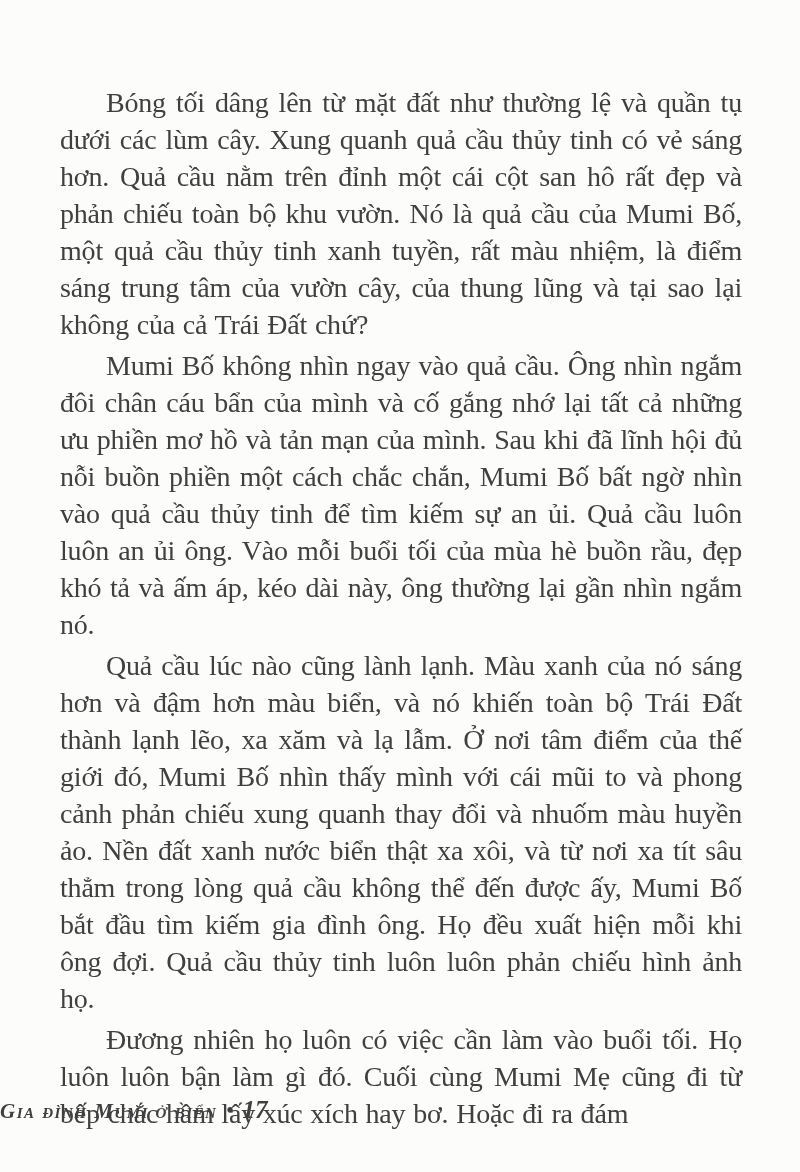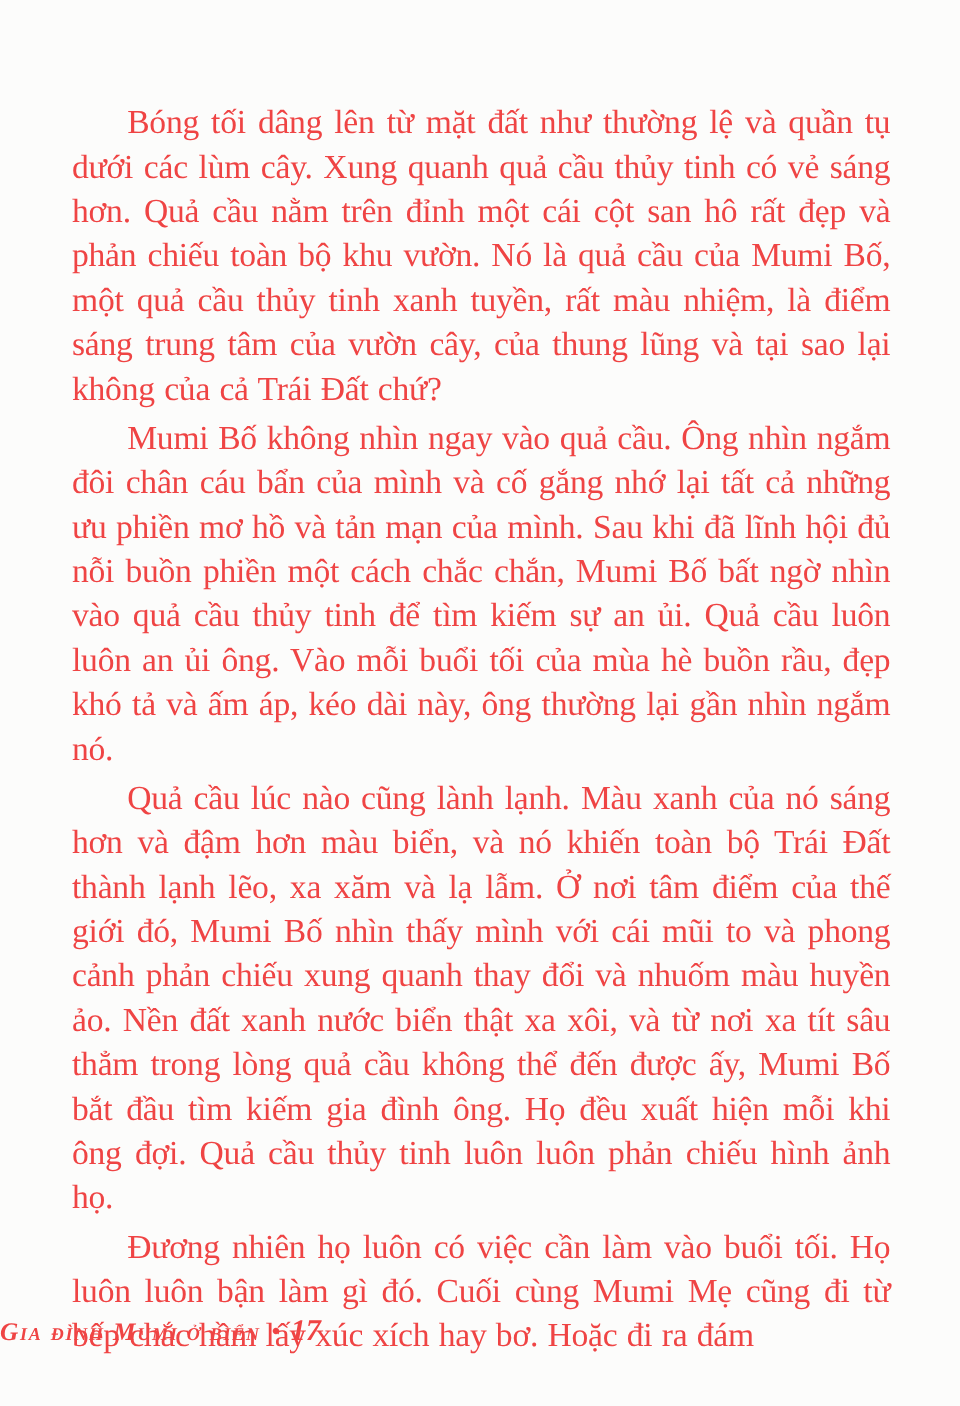--- a/index.html
+++ b/index.html
@@ -10,21 +10,21 @@
     width: 800px;
     height: 1172px;
     background: #fcfcfb;
     overflow: hidden;
   }
   .page {
     position: relative;
     width: 800px;
     height: 1172px;
     background: #fcfcfb;
-    color: #ef4444;
+    color: #404040;
     font-family: "Liberation Serif", "DejaVu Serif", serif;
   }
   .text-block {
     position: absolute;
     left: 60px;
     top: 84px;
     width: 682px;
   }
   .text-block p {
     margin: 0 0 4px 0;

